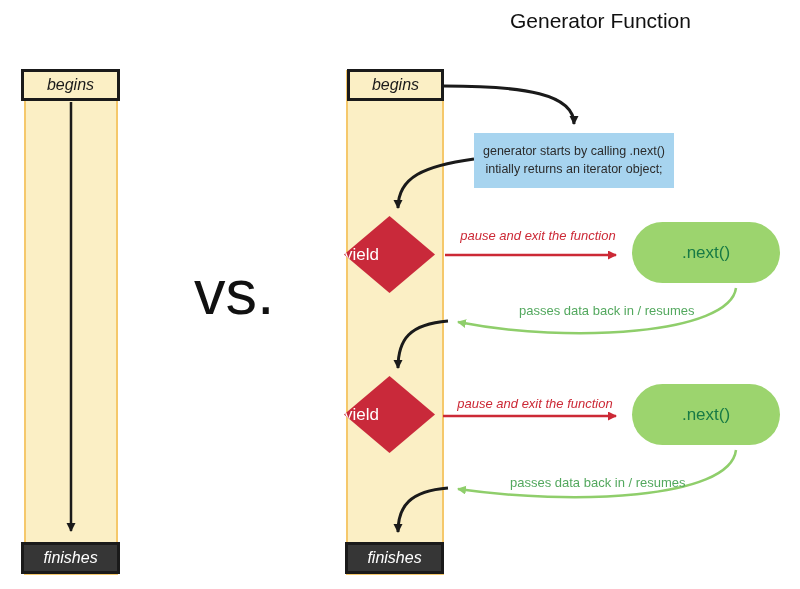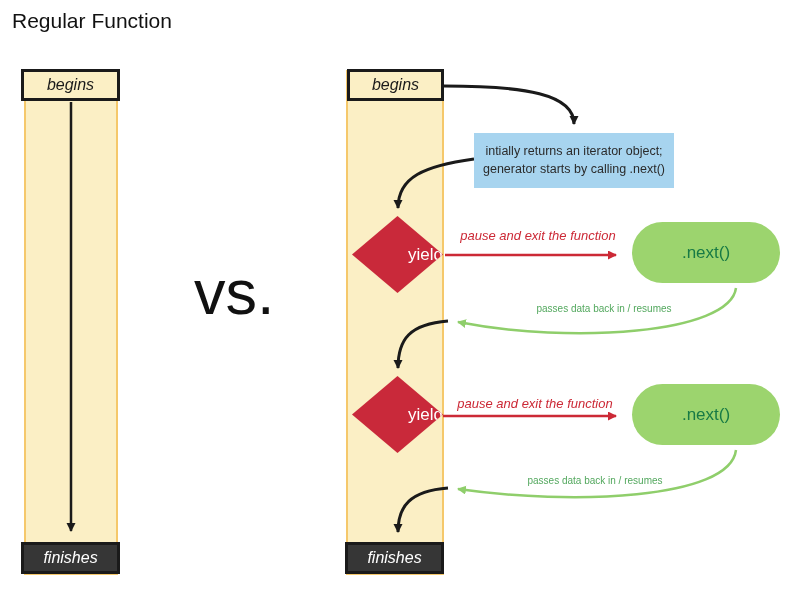--- a/index.html
+++ b/index.html
@@ -20,47 +20,47 @@
     font-size:16px;color:#1a1a1a;font-style:italic;
   }
   .termbox.dark{
     background:var(--finish-fill);color:var(--finish-text);
   }
   .note{
     position:absolute;box-sizing:border-box;display:flex;flex-direction:column;align-items:center;justify-content:center;
     background:var(--note-fill);color:var(--note-text);font-size:12.5px;line-height:1.4;text-align:center;
   }
   .diamond{
-    position:absolute;display:flex;align-items:center;justify-content:flex-end;
+    position:absolute;display:flex;align-items:center;justify-content:flex-start;
     clip-path:polygon(50% 0,100% 50%,50% 100%,0 50%);
     background:var(--diamond-fill);color:var(--diamond-text);font-size:17px;
-    width:91px;height:77px;left:352px;
+    width:91px;height:77px;left:344px;
   }
   .pill{
     position:absolute;display:flex;align-items:center;justify-content:center;
     background:var(--pill-fill);color:var(--pill-text);font-size:17px;
     width:148px;height:61px;border-radius:33px;left:632px;
   }
   .red-label{
     position:absolute;font-size:13px;color:var(--red-arrow);width:160px;text-align:center;white-space:nowrap;font-style:italic;
   }
   .green-label{
-    position:absolute;font-size:10px;color:var(--green-label);width:170px;text-align:center;white-space:nowrap;
+    position:absolute;font-size:13px;color:var(--green-label);width:170px;text-align:center;white-space:nowrap;
   }
   .vs{
     position:absolute;left:194px;top:256px;font-size:63px;color:#111;
   }
   svg.wires{position:absolute;left:0;top:0;pointer-events:none;}
 </style>
 </head>
 <body>
 
 <div class="canvas">
 
-  <div class="title" style="left:12px;top:9px;">Regular Function</div>
+  <div class="title" style="left:510px;top:9px;">Generator Function</div>
 
   <div class="col" style="left:24px;top:70px;width:94px;height:505px;"></div>
   <div class="termbox" style="left:21px;top:69px;width:99px;height:32px;">
     <span>begins</span>
   </div>
   <div class="termbox dark" style="left:21px;top:542px;width:99px;height:32px;">
     <span>finishes</span>
   </div>
 
   <div class="vs">vs.</div>
@@ -99,22 +99,22 @@
     <path d="M448,321 C410,324 398,339 398,368" fill="none" style="stroke:var(--black-arrow);" stroke-width="3" marker-end="url(#mBlack)"></path>
 
     <path d="M443,416 L616,416" fill="none" style="stroke:var(--red-arrow);" stroke-width="2.5" marker-end="url(#mRed)"></path>
 
     <path d="M736,450 C730,500 570,505 458,489" fill="none" style="stroke:var(--green-arrow);" stroke-width="2.5" marker-end="url(#mGreen)"></path>
 
     <path d="M448,488 C410,491 398,506 398,532" fill="none" style="stroke:var(--black-arrow);" stroke-width="3" marker-end="url(#mBlack)"></path>
   </svg>
 
   <div class="note" style="left:474px;top:133px;width:200px;height:55px;">
+    <span>generator starts by calling .next()</span>
     <span>intially returns an iterator object;</span>
-    <span>generator starts by calling .next()</span>
   </div>
 
   <div class="diamond" style="top:216px;">
     <span>yield</span>
   </div>
   <div class="diamond" style="top:376px;">
     <span>yield</span>
   </div>
 
   <div class="pill" style="top:222px;">

